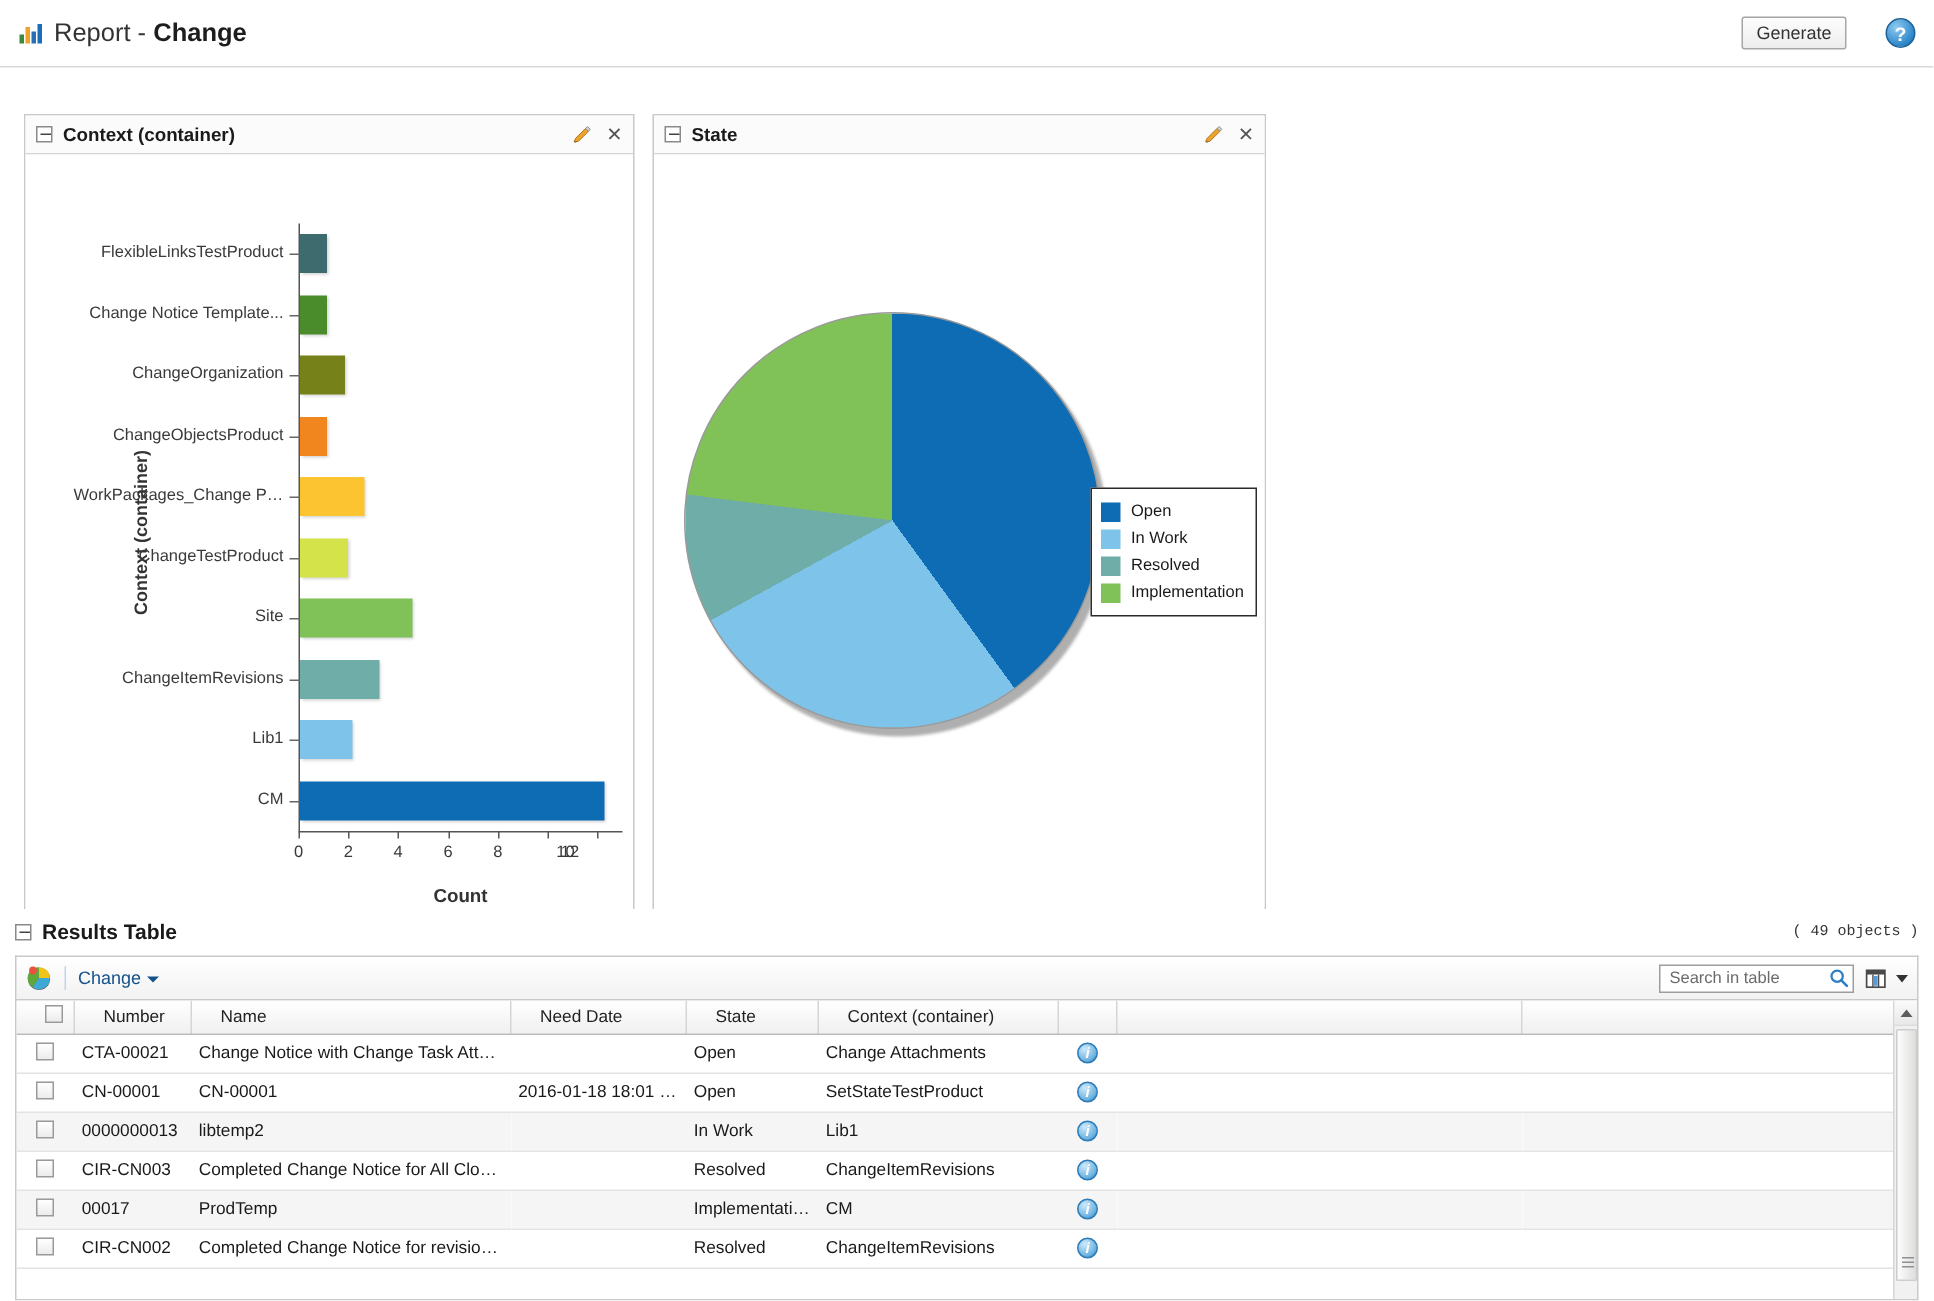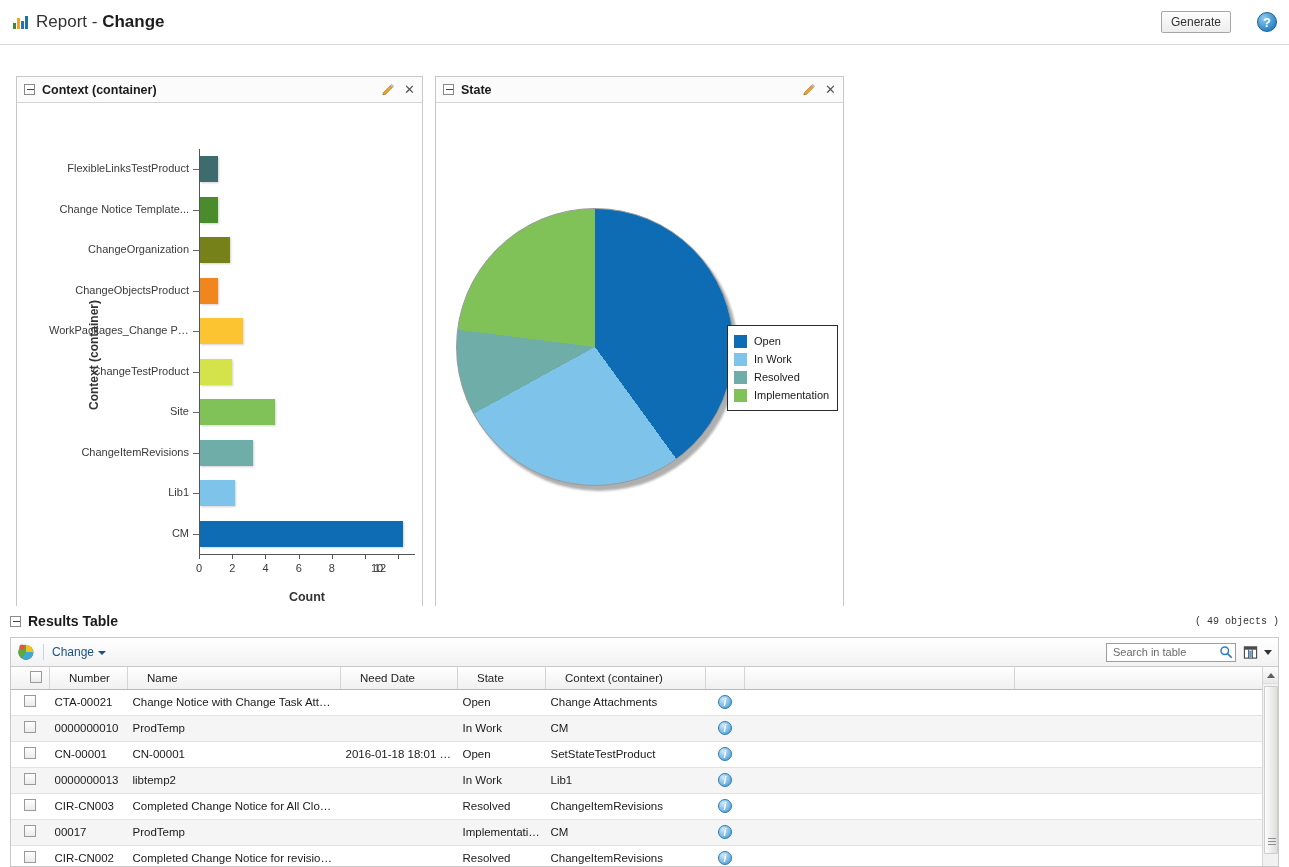--- a/index.html
+++ b/index.html
@@ -415,31 +415,20 @@
             <td class="col-chk"><span class="chk"></span></td>
             <td class="col-num">CTA-00021</td>
             <td class="col-name">Change Notice with Change Task Attachme...</td>
             <td class="col-need need-date"></td>
             <td class="col-state">Open</td>
             <td class="col-ctx">Change Attachments</td>
             <td class="col-info"><span class="info-i">i</span></td>
             <td class="col-pad1"></td>
             <td class="col-pad2"></td>
           </tr>
-          <tr class="alt">
-            <td class="col-chk"><span class="chk"></span></td>
-            <td class="col-num">0000000010</td>
-            <td class="col-name">ProdTemp</td>
-            <td class="col-need need-date"></td>
-            <td class="col-state">In Work</td>
-            <td class="col-ctx">CM</td>
-            <td class="col-info"><span class="info-i">i</span></td>
-            <td class="col-pad1"></td>
-            <td class="col-pad2"></td>
-          </tr>
           <tr>
             <td class="col-chk"><span class="chk"></span></td>
             <td class="col-num">CN-00001</td>
             <td class="col-name">CN-00001</td>
             <td class="col-need need-date">2016-01-18 18:01 CST</td>
             <td class="col-state">Open</td>
             <td class="col-ctx">SetStateTestProduct</td>
             <td class="col-info"><span class="info-i">i</span></td>
             <td class="col-pad1"></td>
             <td class="col-pad2"></td>

